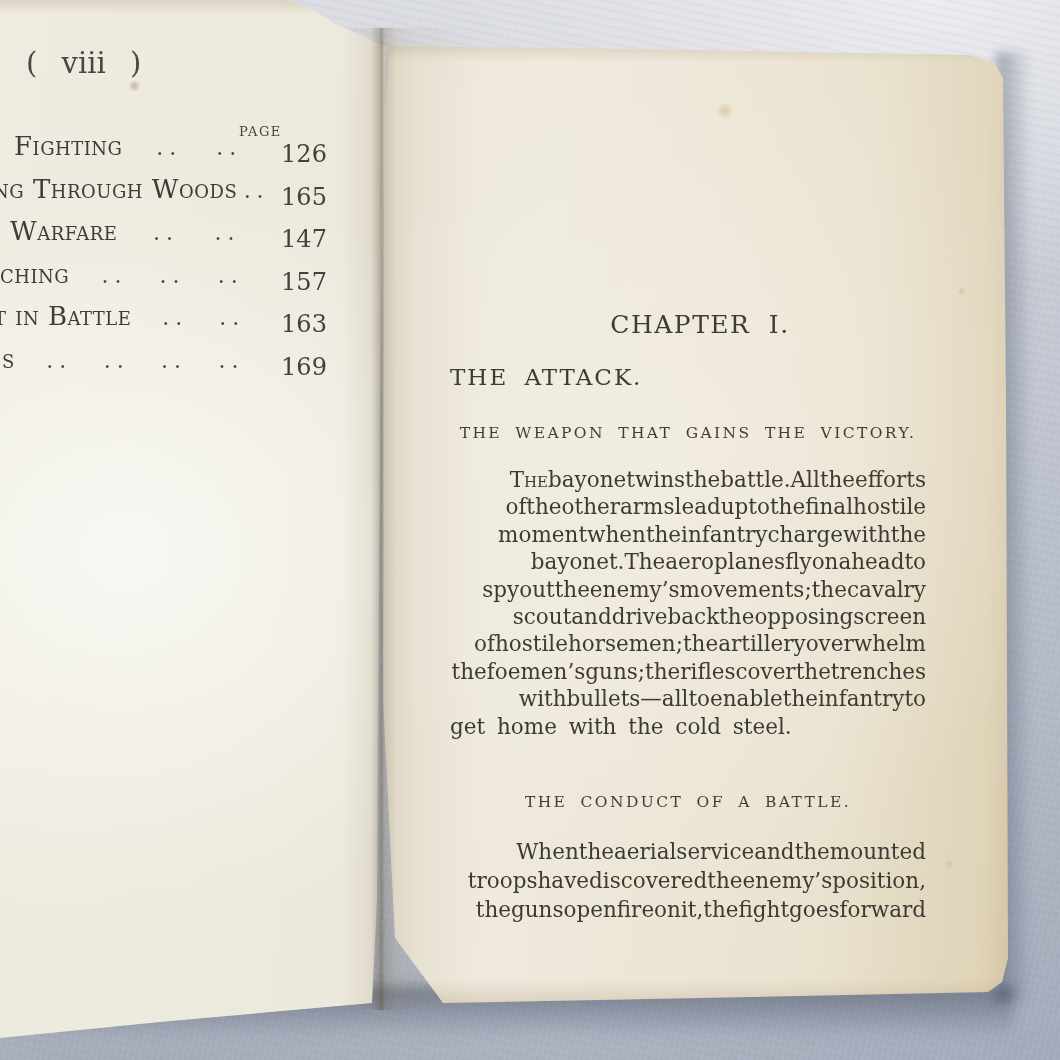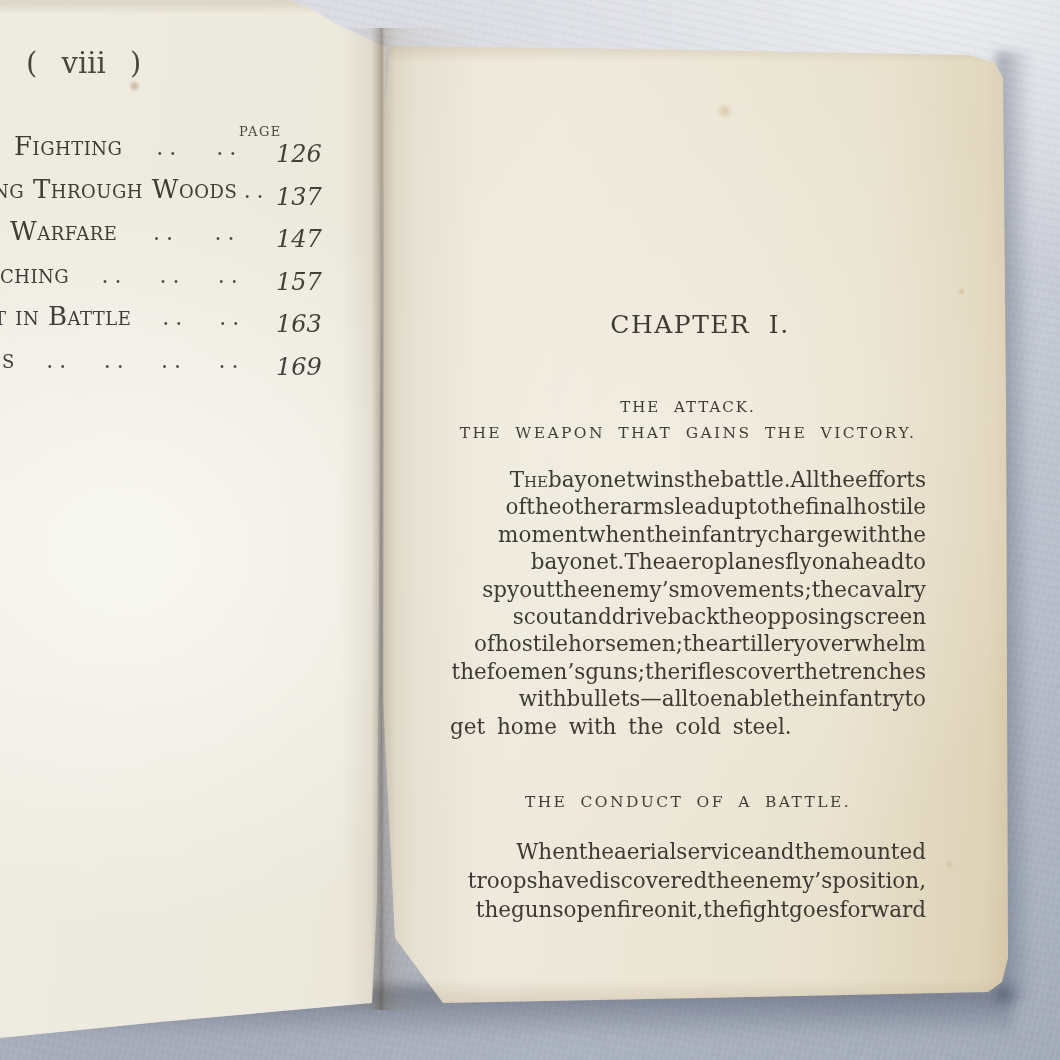--- a/index.html
+++ b/index.html
@@ -63,27 +63,27 @@
   .toc-row{position:relative;height:42.6px;display:flex;align-items:baseline;}
   .toc-title{font-size:26px;font-variant:small-caps;letter-spacing:.5px;white-space:nowrap;color:#403d36;}
   .toc-row:nth-child(1) .toc-title{margin-left:14px}
   .toc-row:nth-child(2) .toc-title{margin-left:-7px}
   .toc-row:nth-child(3) .toc-title{margin-left:-15px}
   .toc-row:nth-child(4) .toc-title{margin-left:0}
   .toc-row:nth-child(5) .toc-title{margin-left:-6px}
   .toc-row:nth-child(6) .toc-title{margin-left:2px}
   .toc-dots{flex:1;display:flex;justify-content:space-evenly;align-items:baseline;}
   .dots{font-size:22px;letter-spacing:6px;color:#4a473f;}
-  .toc-page{width:56px;text-align:left;font-size:24px;transform:translateY(7px);color:#44413a;font-style:italic;}
+  .toc-page{width:56px;text-align:center;font-size:24px;transform:translateY(7px);color:#44413a;}
 
   .right-content{left:450px;top:0;width:476px;height:1060px;}
   .chapter-heading{position:absolute;top:310px;left:12px;width:100%;text-align:center;
     font-size:25px;letter-spacing:1.5px;word-spacing:9px;color:#3e3b35;}
-  .chapter-title{position:absolute;top:364px;left:0;width:100%;text-align:center;
-    font-size:15px;letter-spacing:2px;word-spacing:7px;color:#3e3b35;margin-top:34px;}
+  .chapter-title{position:absolute;top:364px;left:0;width:100%;
+    font-size:23px;letter-spacing:2px;word-spacing:7px;color:#3e3b35;}
   .section-heading{position:absolute;left:0;width:100%;text-align:center;
     font-size:15.5px;letter-spacing:2.4px;word-spacing:6px;color:#403d37;}
   .sh1{top:424px}
   .sh2{top:793px}
 
   .jpara{position:absolute;left:0;width:476px;font-size:21.5px;color:#3d3a34;}
   #para1{top:467px}
   #para2{top:839px}
   .jline{height:27.4px;display:flex;justify-content:flex-end;align-items:baseline;}
   #para2 .jline{height:28.8px}
@@ -118,21 +118,21 @@
             <span class="dots">..</span>
             <span class="dots">..</span>
           </span>
           <span class="toc-page">126</span>
         </div>
         <div class="toc-row">
           <span class="toc-title">ng Through Woods</span>
           <span class="toc-dots">
             <span class="dots">..</span>
           </span>
-          <span class="toc-page">137</span>
+          <span class="toc-page">165</span>
         </div>
         <div class="toc-row">
           <span class="toc-title">h Warfare</span>
           <span class="toc-dots">
             <span class="dots">..</span>
             <span class="dots">..</span>
           </span>
           <span class="toc-page">147</span>
         </div>
         <div class="toc-row">

